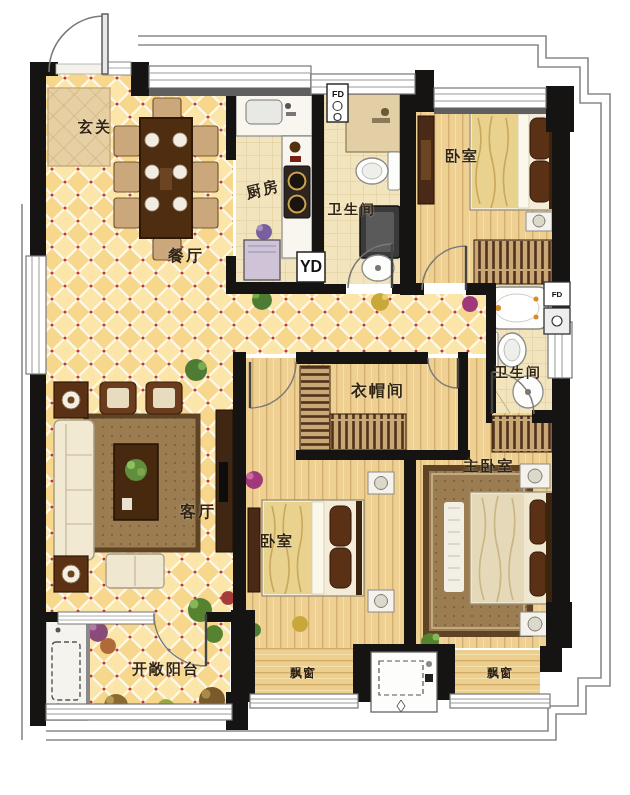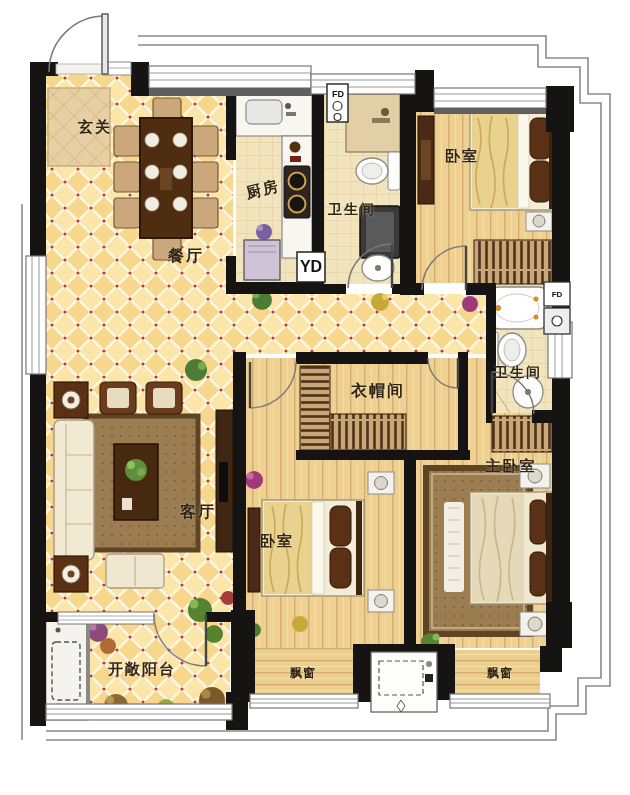--- a/index.html
+++ b/index.html
@@ -418,20 +418,20 @@
 
 <div class="lbl lbl-room" style="left:79px;top:127px;margin-left:16px;">玄关</div>
 <div class="lbl lbl-big" style="left:186px;top:256px;">餐厅</div>
 <div class="lbl lbl-room" style="left:263px;top:190px;transform:translate(-50%,-50%) rotate(-14deg);">厨房</div>
 <div class="lbl lbl-room" style="left:352px;top:210px;font-size:14px;">卫生间</div>
 <div class="lbl lbl-room" style="left:462px;top:156px;">卧室</div>
 <div class="lbl lbl-room" style="left:518px;top:373px;font-size:14px;">卫生间</div>
 <div class="lbl lbl-room" style="left:378px;top:391px;font-size:16px;">衣帽间</div>
 <div class="lbl lbl-big" style="left:198px;top:512px;">客厅</div>
 <div class="lbl lbl-room" style="left:277px;top:541px;">卧室</div>
-<div class="lbl lbl-room" style="left:489px;top:466px;margin-left:22px;">主卧室</div>
-<div class="lbl lbl-room" style="left:142px;top:669px;font-family:Liberation Mono, monospace;">开敞阳台</div>
+<div class="lbl lbl-room" style="left:489px;top:466px;">主卧室</div>
+<div class="lbl lbl-room" style="left:166px;top:669px;font-family:Liberation Mono, monospace;">开敞阳台</div>
 <div class="lbl lbl-small" style="left:303px;top:673px;">飘窗</div>
 <div class="lbl lbl-small" style="left:500px;top:673px;">飘窗</div>
 <div class="lbl lbl-fix" style="left:338px;top:94px;">FD</div>
 <div class="lbl lbl-fix" style="left:311px;top:267px;font-size:16px;">YD</div>
 <div class="lbl lbl-fix" style="left:557px;top:294px;font-size:8px;">FD</div>
 </div>
 
 </body></html>

